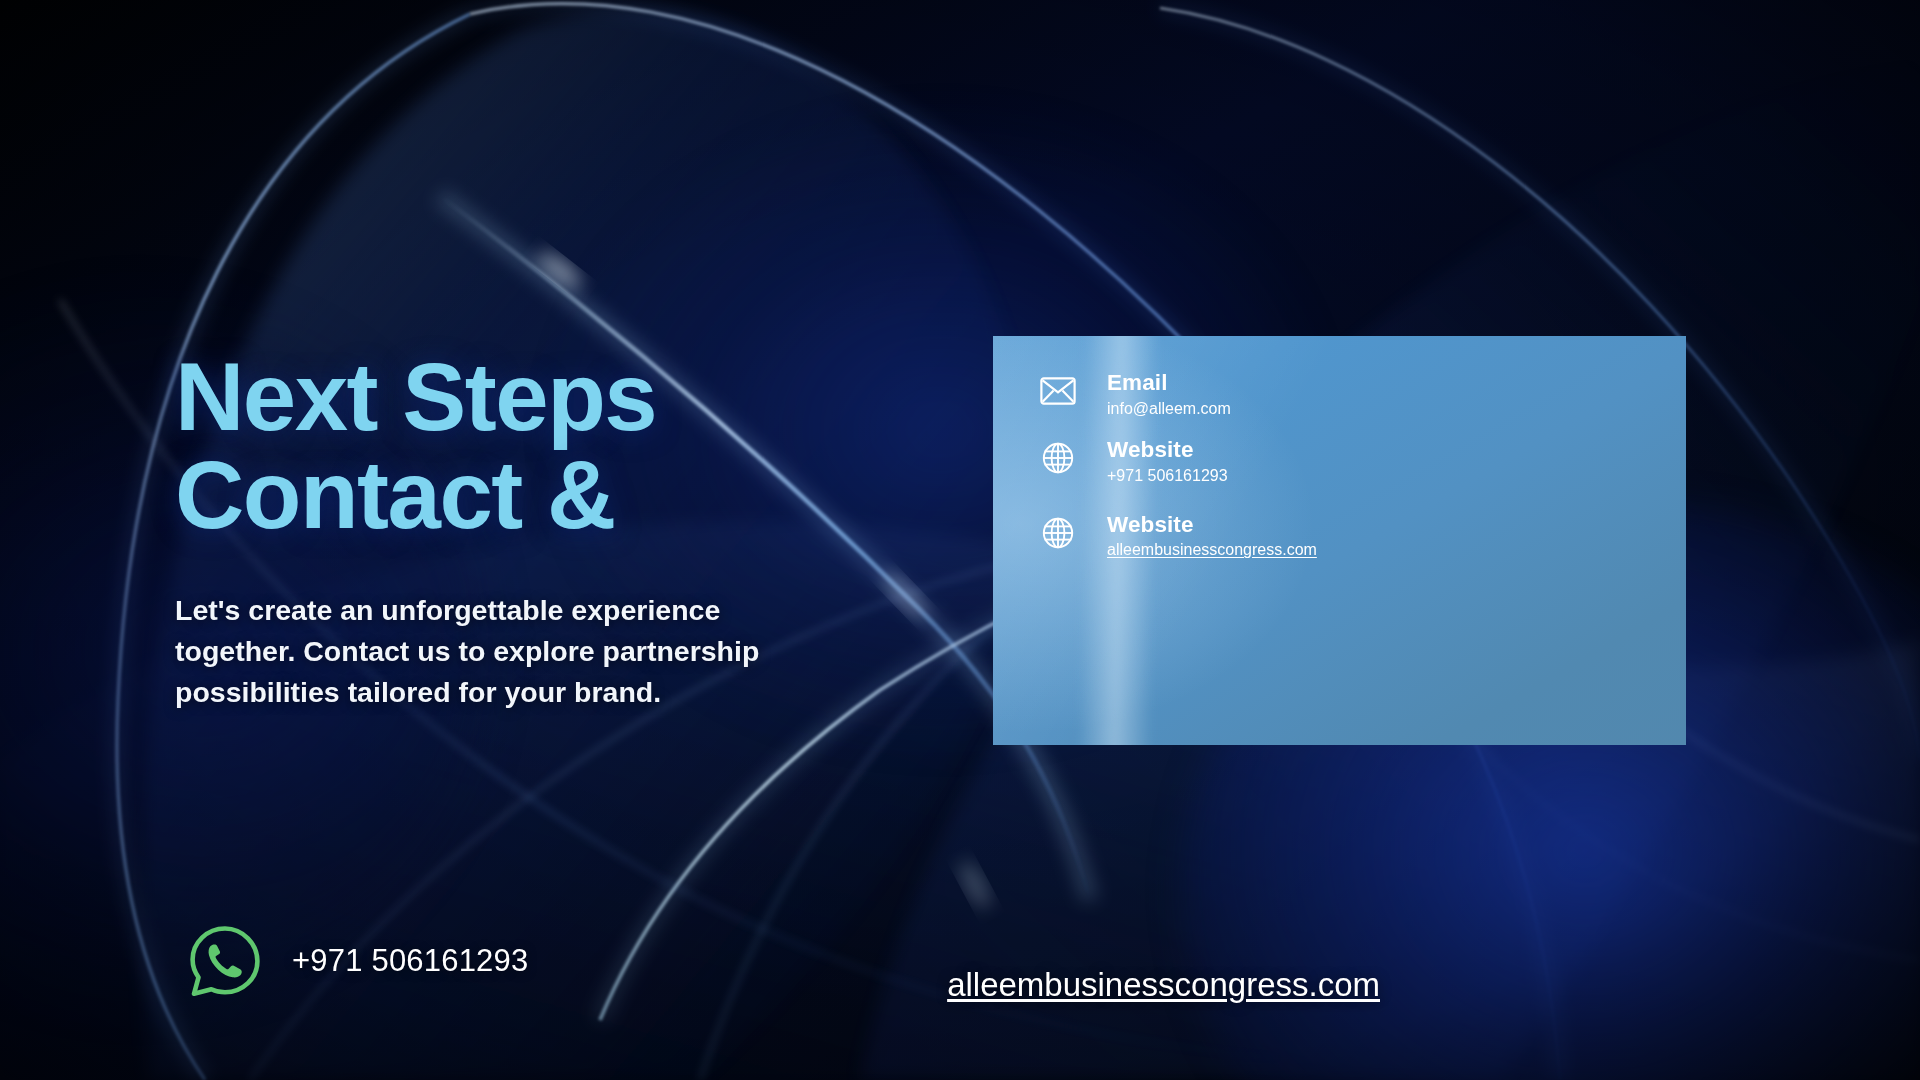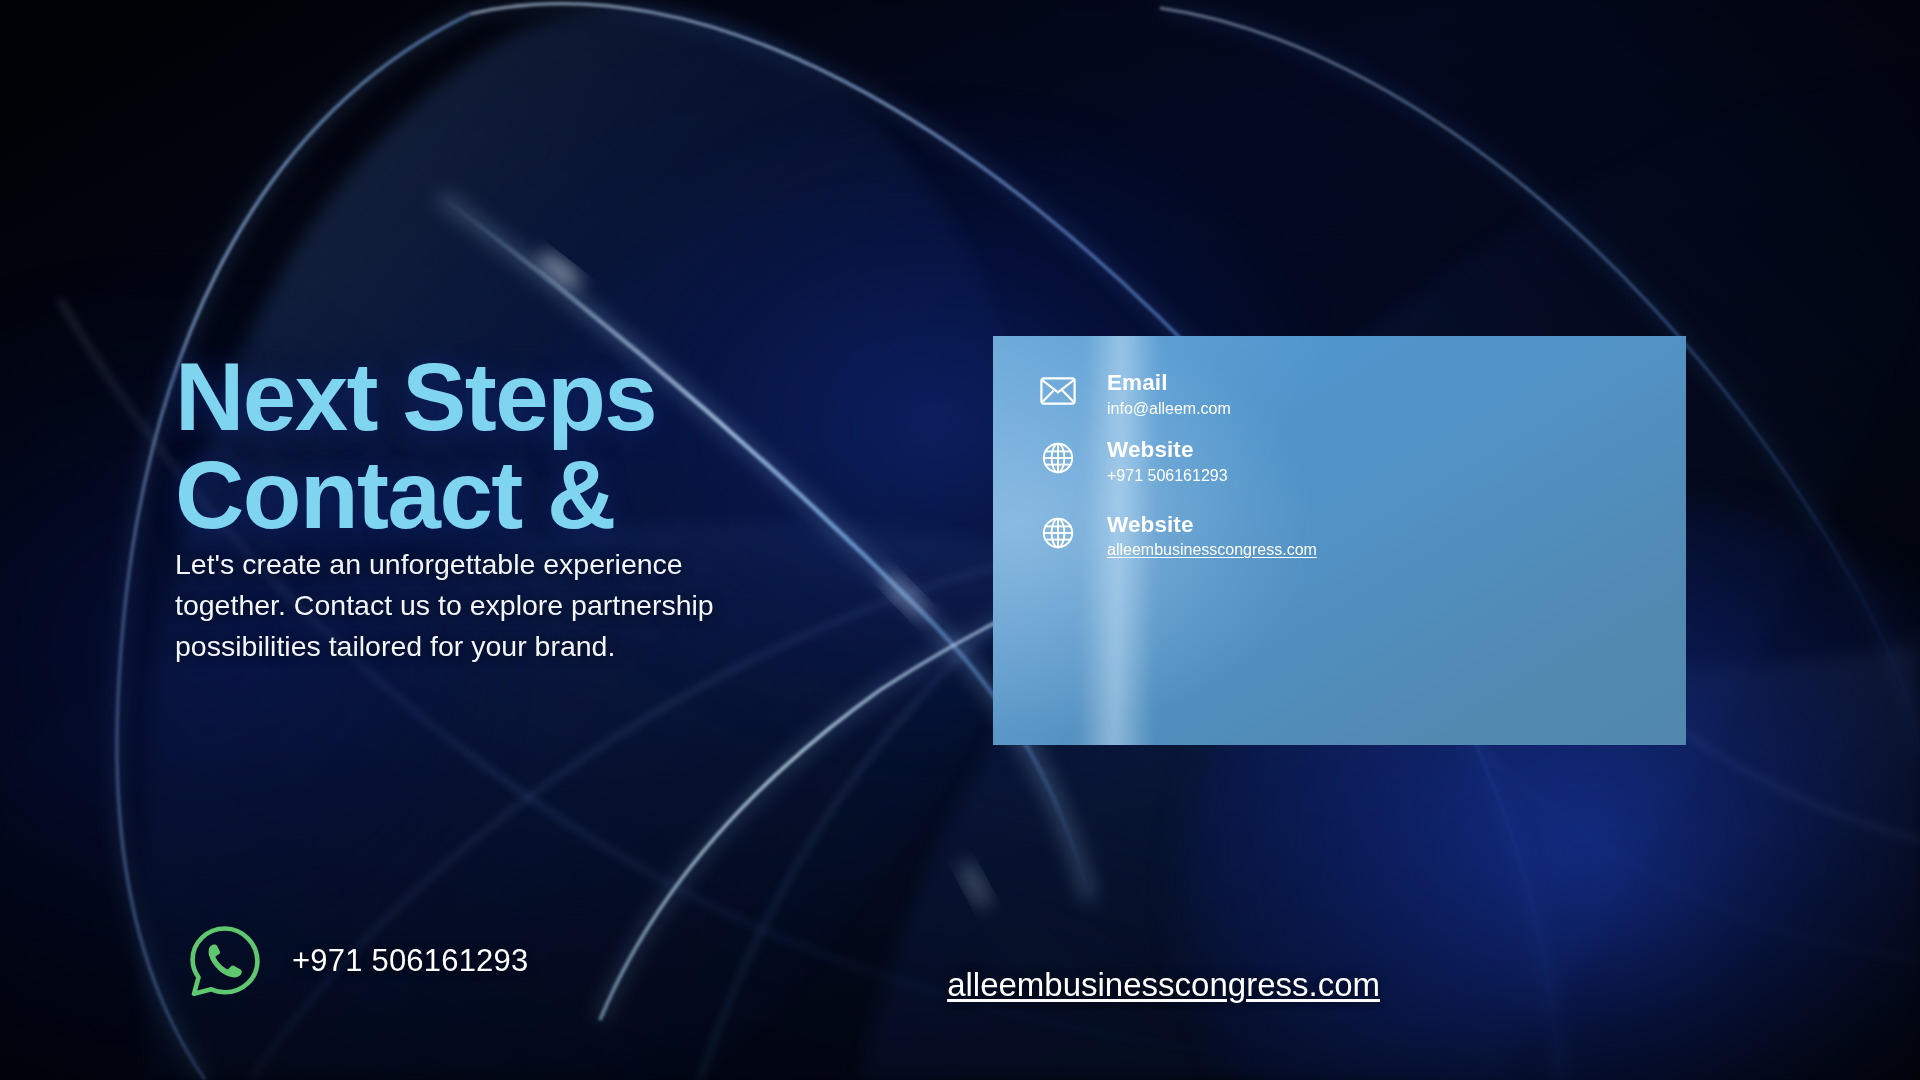--- a/index.html
+++ b/index.html
@@ -62,24 +62,25 @@
     color:#7FD4F0;
     font-size:96px;
     font-weight:bold;
     line-height:1.02;
     letter-spacing:-1.5px;
     text-shadow:0 2px 26px rgba(14,40,120,0.75);
   }
   .headline .ln { display:block; white-space:nowrap; }
 
   .subcopy {
+    margin-top:46px;
     color:#F2F6FB;
     font-size:28.5px;
     line-height:1.45;
-    font-weight:normal;
+    font-weight:bold;
     width:625px;
     text-shadow:0 1px 12px rgba(0,0,0,0.6);
   }
 
   
   .card {
     position:absolute;
     left:993px; top:336px;
     width:693px; height:409px;
     background:linear-gradient(150deg, #529AD3 0%, #5096CE 22%, #5291C3 52%, #5189B1 82%, #5288AE 100%);

